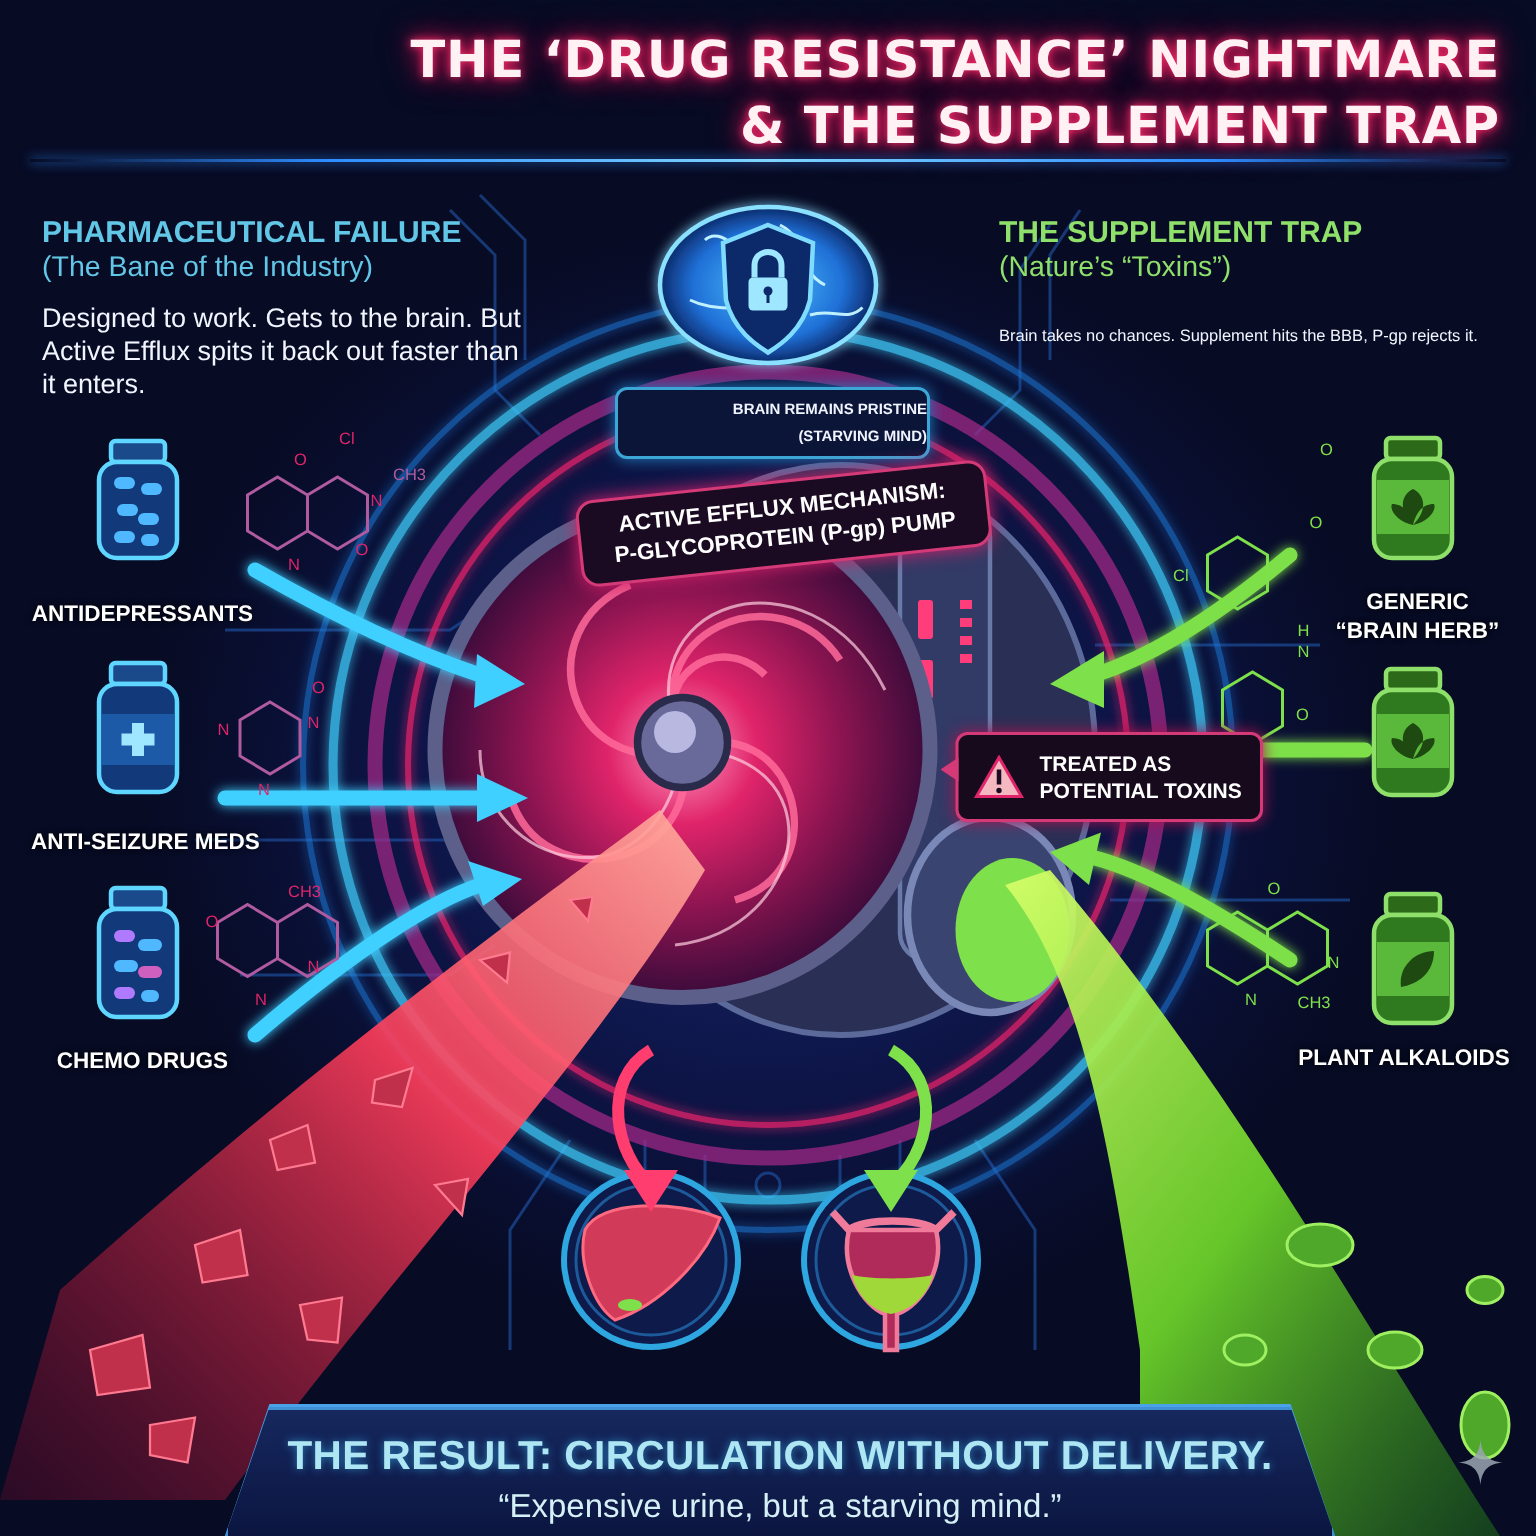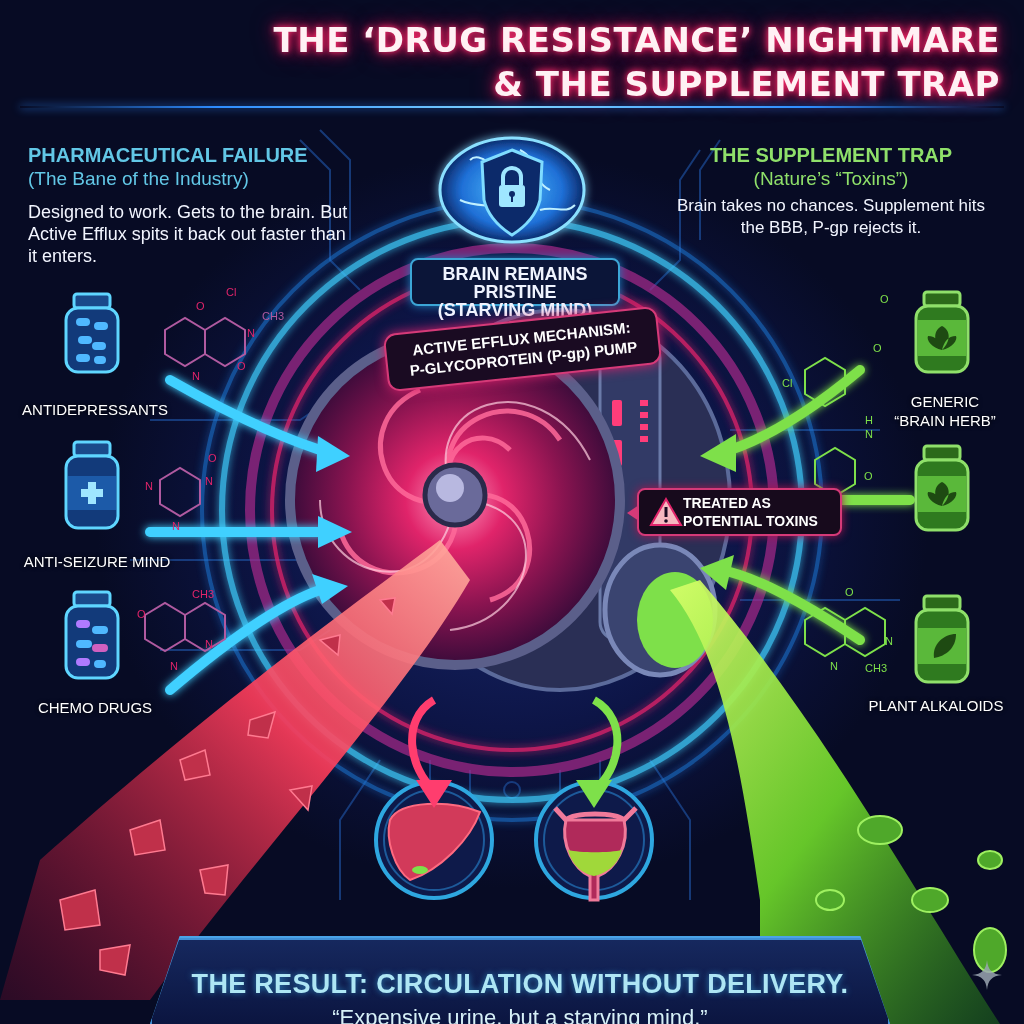--- a/index.html
+++ b/index.html
@@ -17,41 +17,41 @@
     font-weight:bold;font-size:34px;line-height:44px;color:#fff1f4;letter-spacing:0.5px;
     text-shadow:0 0 6px #ff2e6e,0 0 14px #c4124e,0 0 24px #8b0b3a}
   .title-line{display:block}
   .header-rule{position:absolute;left:20px;right:20px;top:106px;height:2px;
     background:linear-gradient(90deg,transparent,#2e8cff 20%,#7fd4ff 50%,#2e8cff 80%,transparent);box-shadow:0 0 8px #2e8cff}
   
   .left-head{position:absolute;left:28px;top:143px;width:330px}
   .left-head .h{font-weight:bold;font-size:20px;color:#62c7e6;line-height:24px}
   .left-head .sub{font-size:19px;color:#62c7e6;line-height:24px}
   .left-head .desc{margin-top:10px;font-size:18px;line-height:22px;color:#f2f5ff}
-  .right-head{position:absolute;right:28px;top:143px;width:330px;text-align:center}
+  .right-head{position:absolute;right:28px;top:143px;width:330px;text-align:left}
   .right-head .h{font-weight:bold;font-size:20px;color:#8fe06a;line-height:24px}
   .right-head .sub{font-size:19px;color:#8fe06a;line-height:24px}
-  .right-head .desc{margin-top:4px;font-size:17px;line-height:22px;color:#f2f5ff}
-  .label{position:absolute;font-weight:normal;font-size:15px;color:#fff;text-align:center;line-height:19px;text-shadow:0 0 4px #000}
+  .right-head .desc{margin-top:22px;font-size:11px;line-height:22px;color:#f2f5ff}
+  .label{position:absolute;font-weight:bold;font-size:15px;color:#fff;text-align:center;line-height:19px;text-shadow:0 0 4px #000}
   .bottle{position:absolute}
   
   .callout-brain{position:absolute;left:410px;top:258px;width:210px;height:48px;border:2px solid #3ca6d6;border-radius:8px;
-    background:#0b1538;text-align:center;font-weight:bold;font-size:18px;line-height:18px;padding-top:5px;color:#f0f4ff;
+    background:#0b1538;text-align:right;font-weight:bold;font-size:10px;line-height:18px;padding-top:5px;color:#f0f4ff;
     box-shadow:0 0 10px #1f7fc0}
   .callout-efflux{position:absolute;left:385px;top:320px;width:275px;height:58px;border:2px solid #d53a78;border-radius:12px;
     background:#1a0b22;text-align:center;font-weight:bold;font-size:15px;line-height:20px;padding-top:7px;color:#fff;
     transform:rotate(-6deg);box-shadow:0 0 12px #d5206a}
-  .callout-toxin{position:absolute;left:637px;top:488px;width:205px;height:48px;border:2px solid #d53a78;border-radius:8px;
-    background:#170a1c;display:flex;align-items:center;padding-left:10px;box-shadow:0 0 10px #a8144f}
+  .callout-toxin{position:absolute;left:637px;top:488px;width:205px;height:60px;border:2px solid #d53a78;border-radius:8px;
+    background:#170a1c;display:flex;align-items:center;gap:10px;padding-left:10px;box-shadow:0 0 10px #a8144f}
   .callout-toxin:before{content:"";position:absolute;left:-12px;top:15px;border-top:8px solid transparent;border-bottom:8px solid transparent;border-right:12px solid #d53a78}
   .toxin-text{font-weight:bold;font-size:14px;line-height:18px;color:#fff}
   
   .result{position:absolute;left:150px;top:938px;width:740px;height:86px;
     background:linear-gradient(180deg,#16285e,#0b1540);border:2px solid #3f8fd6;border-bottom:none;
-    clip-path:polygon(4% 0,96% 0,100% 100%,0 100%);text-align:center;padding-top:28px}
+    clip-path:polygon(4% 0,96% 0,100% 100%,0 100%);text-align:center;padding-top:14px}
   .result-border{position:absolute;left:150px;top:936px;width:740px;height:88px;
     clip-path:polygon(4% 0,96% 0,100% 100%,0 100%);background:#4aa3e8}
   .result .h{font-weight:bold;font-size:27px;color:#aee6f4;letter-spacing:0.3px;line-height:32px;text-shadow:0 0 6px #2a7fb8}
   .result .q{font-size:22px;color:#d6f0f7;line-height:28px;margin-top:4px}
   .sparkle{position:absolute;left:972px;top:960px}
 </style>
 </head>
 <body>
 
 <div class="stage">
@@ -289,21 +289,21 @@
   </svg>
   <div class="label" style="left:20px;top:400px;width:150px">ANTIDEPRESSANTS</div>
 
   <svg class="bottle" style="left:62px;top:440px" width="60" height="92" viewBox="0 0 60 92">
     <rect x="12" y="2" width="36" height="14" rx="3" fill="#1a4a8a" stroke="#5fd6ff" stroke-width="3"></rect>
     <rect x="4" y="16" width="52" height="72" rx="12" fill="#123a7a" stroke="#5fd6ff" stroke-width="3"></rect>
     <rect x="6" y="36" width="48" height="34" fill="#1c5aa8"></rect>
     <rect x="26" y="42" width="8" height="22" fill="#9fe6ff"></rect>
       <rect x="19" y="49" width="22" height="8" fill="#9fe6ff"></rect>
   </svg>
-  <div class="label" style="left:12px;top:552px;width:170px">ANTI-SEIZURE MIND</div>
+  <div class="label" style="left:12px;top:552px;width:170px">ANTI-SEIZURE MEDS</div>
 
   <svg class="bottle" style="left:62px;top:590px" width="60" height="90" viewBox="0 0 60 90">
     <rect x="12" y="2" width="36" height="14" rx="3" fill="#1a4a8a" stroke="#5fd6ff" stroke-width="3"></rect>
     <rect x="4" y="16" width="52" height="72" rx="12" fill="#123a7a" stroke="#5fd6ff" stroke-width="3"></rect>
     <g>
         <rect x="14" y="30" width="14" height="8" rx="4" fill="#b07aff"></rect>
         <rect x="30" y="36" width="16" height="8" rx="4" fill="#4fb8ff"></rect>
         <rect x="14" y="50" width="16" height="8" rx="4" fill="#4fb8ff"></rect>
         <rect x="30" y="54" width="16" height="8" rx="4" fill="#d060c0"></rect>
         <rect x="14" y="68" width="14" height="8" rx="4" fill="#b07aff"></rect>

